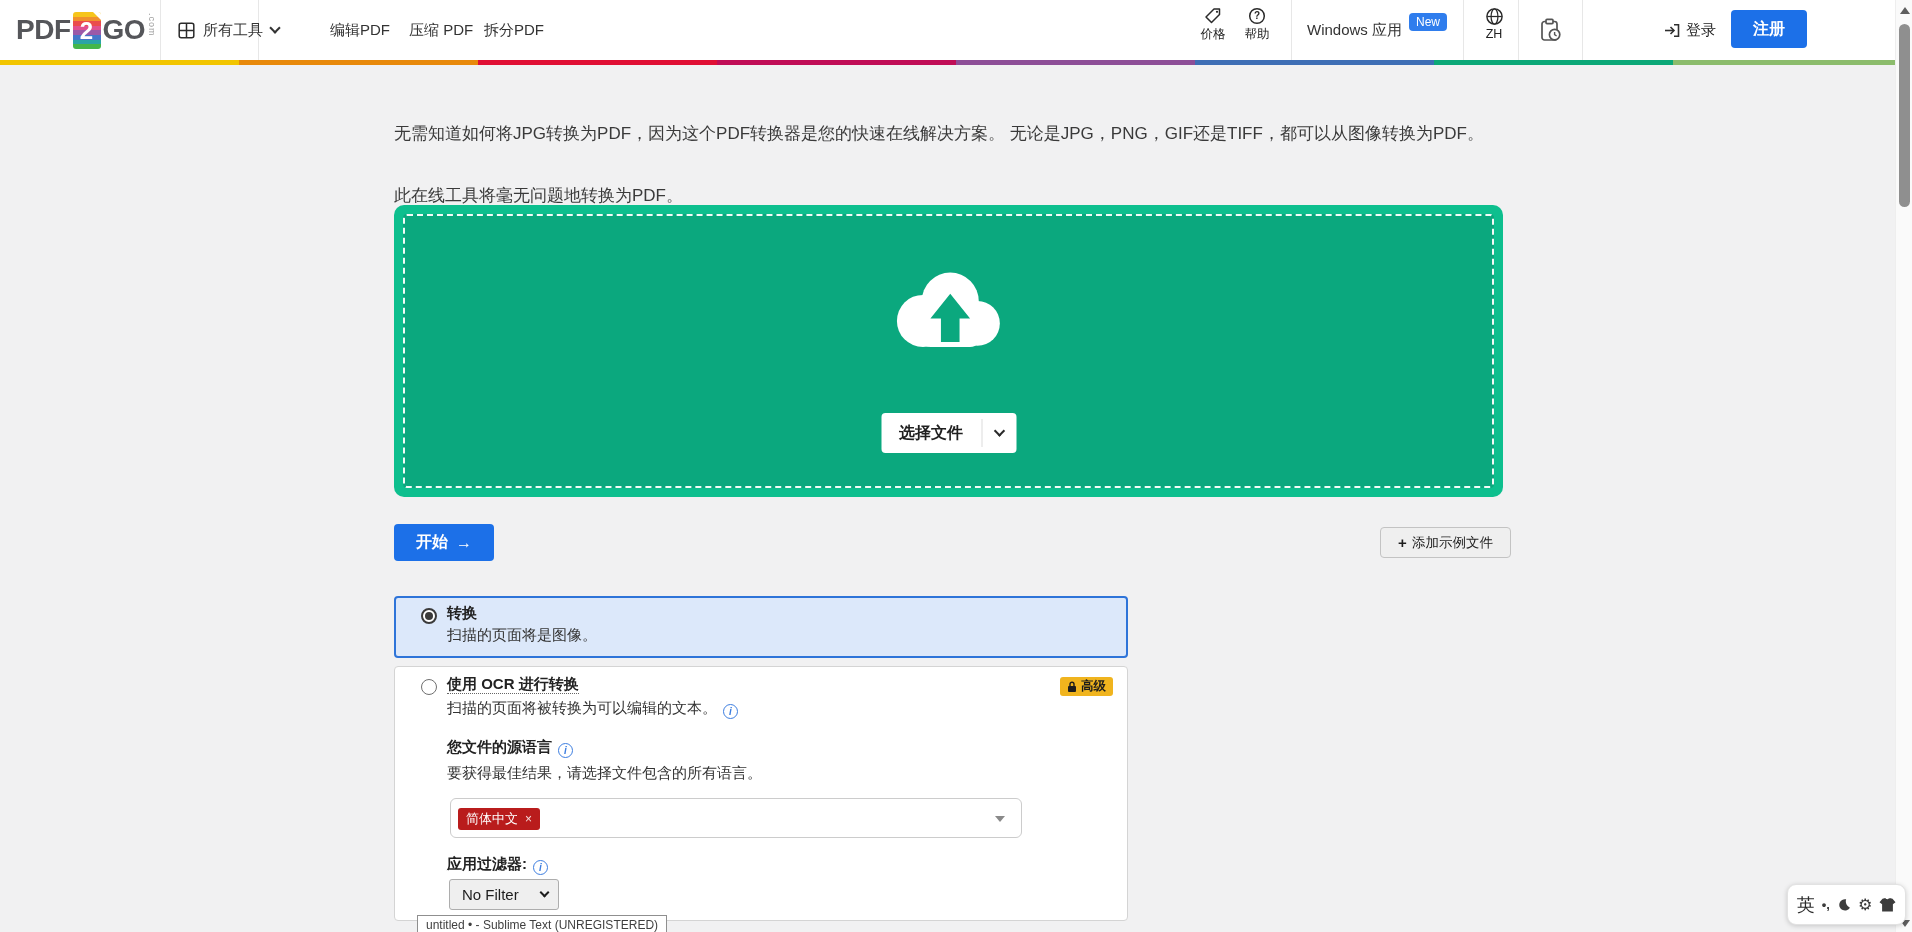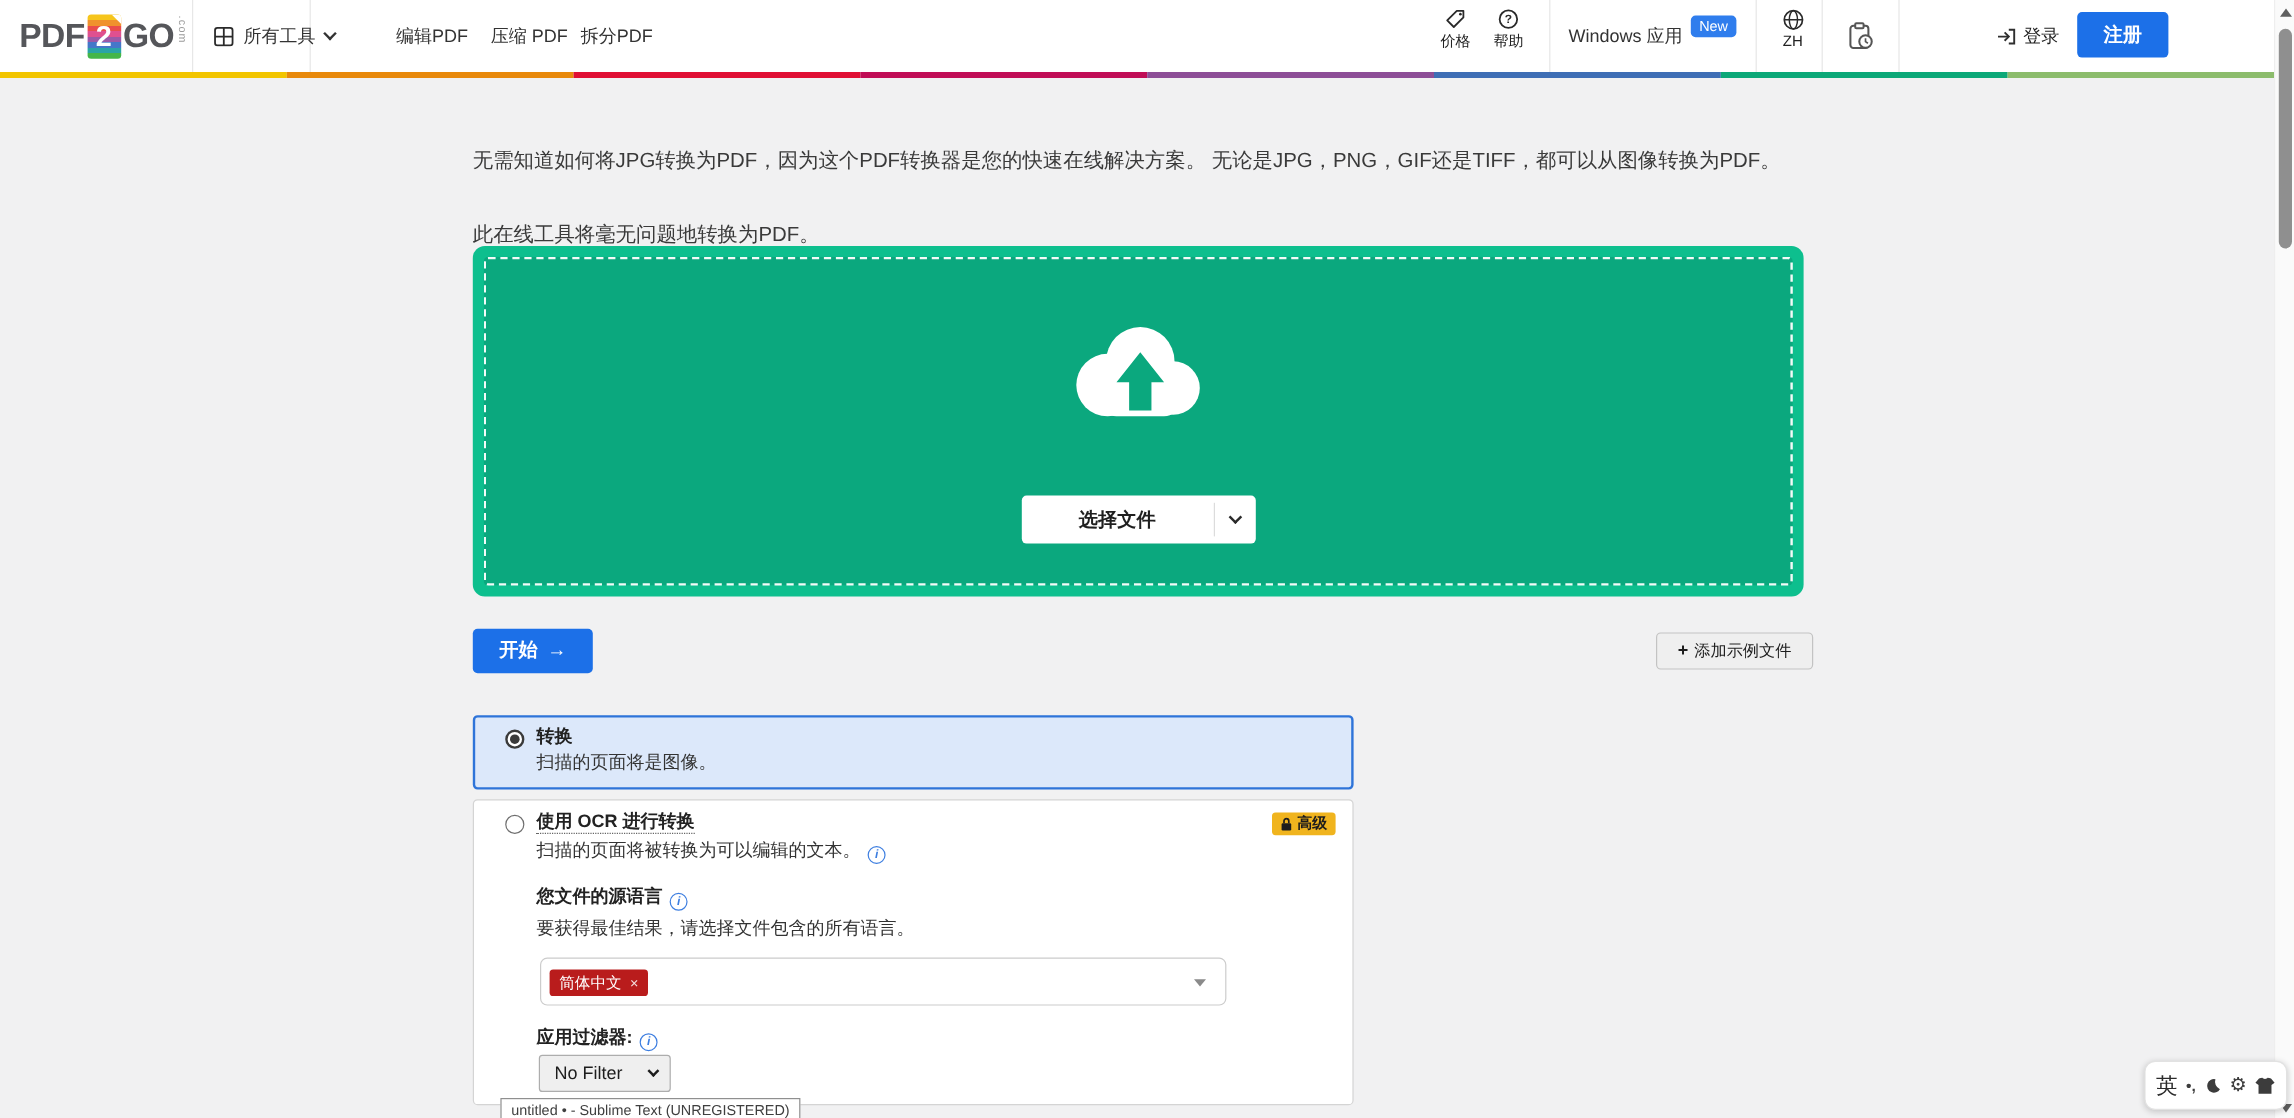--- a/index.html
+++ b/index.html
@@ -33,21 +33,21 @@
 
   
   .h1 { position:absolute; left:394px; top:80px; font-size:27px; font-weight:700; color:#2c2c2c; }
   .desc { position:absolute; left:394px; font-size:17px; color:#3a3a3a; }
 
   
   .dropzone { position:absolute; left:394px; top:205px; width:1109px; height:292px; background:#0dbf8e; border-radius:10px; cursor:pointer; }
   .dropzone-inner { position:absolute; left:9px; top:9px; right:9px; bottom:9px; background:#0ba87e; border:2px dashed rgba(255,255,255,0.95); border-radius:4px; }
   .dz-cloud { position:absolute; left:50%; top:50px; transform:translateX(-50%); }
   .dz-text { position:absolute; left:0; right:0; top:144px; text-align:center; color:#ffffff; font-size:17px; }
-  .choose-btn { position:absolute; left:50%; top:197px; transform:translateX(-50%); width:195px; height:40px; background:#ffffff; border-radius:4px; display:flex; align-items:stretch; cursor:pointer; }
+  .choose-btn { position:absolute; left:50%; top:197px; transform:translateX(-50%); width:135px; height:40px; background:#ffffff; border-radius:4px; display:flex; align-items:stretch; cursor:pointer; }
   .choose-main { flex:1; display:flex; align-items:center; justify-content:center; font-size:16px; font-weight:bold; color:#1f1f1f; }
   .choose-div { width:1px; background:#dcdcdc; margin:6px 0; }
   .choose-caret { width:34px; display:flex; align-items:center; justify-content:center; }
   .choose-caret .chev { border-color:#2a2a2a; }
 
   
   .start-btn { position:absolute; left:394px; top:524px; width:100px; height:37px; background:#1c70e8; border-radius:4px; color:#fff; font-size:16px; font-weight:bold; display:flex; align-items:center; justify-content:center; gap:8px; cursor:pointer;font-family:Liberation Serif, serif; }
   .sample-btn { position:absolute; left:1380px; top:527px; width:131px; height:31px; background:#efefef; border:1px solid #c3c3c3; border-radius:4px; display:flex; align-items:center; justify-content:center; gap:5px; font-size:13.5px; color:#1d1d1d; cursor:pointer; }
   .sample-btn .plus { font-weight:800; font-size:15px; }
 

